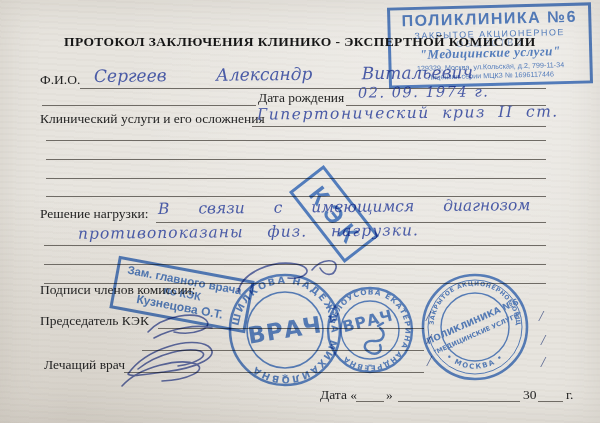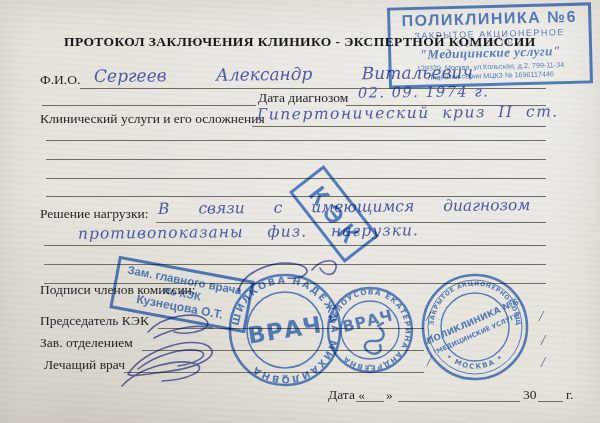--- a/index.html
+++ b/index.html
@@ -48,21 +48,21 @@
 
 <div class="paper">
 
   <div class="title">ПРОТОКОЛ ЗАКЛЮЧЕНИЯ КЛИНИКО - ЭКСПЕРТНОЙ КОМИССИИ</div>
 
   <div class="lbl" style="left:40px;top:72px">Ф.И.О.</div>
   <div class="hw" style="left:94px;top:64px;font-size:17px;word-spacing:44px;">Сергеев Александр Витальевич</div>
   <div class="rule" style="left:80px;top:88px;width:466px"></div>
 
   <div class="rule" style="left:42px;top:105px;width:214px"></div>
-  <div class="lbl" style="left:258px;top:90px">Дата диагнозом</div>
+  <div class="lbl" style="left:258px;top:90px">Дата рождения</div>
   <div class="hw" style="left:358px;top:84px;font-size:14.5px;letter-spacing:1.5px;">02. 09. 1974 г.</div>
   <div class="rule" style="left:346px;top:105px;width:200px"></div>
 
   <div class="lbl" style="left:40px;top:111px">Клинический услуги и его осложнения</div>
   <div class="hw" style="left:257px;top:104px;letter-spacing:1.5px;word-spacing:6px;">Гипертонический криз II ст.</div>
   <div class="rule" style="left:252px;top:126px;width:294px"></div>
 
   <div class="rule" style="left:46px;top:140px;width:500px"></div>
   <div class="rule" style="left:46px;top:159px;width:500px"></div>
   <div class="rule" style="left:46px;top:178px;width:500px"></div>
@@ -74,34 +74,33 @@
   <div class="hw" style="left:78px;top:223px;word-spacing:18px;letter-spacing:1px;">противопоказаны физ. нагрузки.</div>
   <div class="rule" style="left:44px;top:245px;width:502px"></div>
   <div class="rule" style="left:44px;top:264px;width:502px"></div>
   <div class="rule" style="left:44px;top:283px;width:502px"></div>
 
   <div class="lbl" style="left:40px;top:282px">Подписи членов комиссии:</div>
 
   <div class="lbl" style="left:40px;top:313px">Председатель КЭК</div>
   <div class="rule" style="left:158px;top:328px;width:266px"></div>
 
-  <div class="lbl" style="left:40px;top:335px">Зав. отделением</div>
   <div class="rule" style="left:142px;top:350px;width:282px"></div>
 
   <div class="lbl" style="left:44px;top:357px">Лечащий врач</div>
   <div class="rule" style="left:124px;top:372px;width:300px"></div>
 
   <span class="slash" style="left:426px;top:308px">/</span>
   <span class="slash" style="left:539px;top:308px">/</span>
   <span class="slash" style="left:427px;top:331px">/</span>
   <span class="slash" style="left:541px;top:332px">/</span>
   <span class="slash" style="left:427px;top:353px">/</span>
   <span class="slash" style="left:541px;top:354px">/</span>
 
-  <div class="lbl" style="left:328px;top:387px">Дата «</div>
+  <div class="lbl" style="left:320px;top:387px">Дата «</div>
   <div class="rule" style="left:356px;top:401px;width:28px"></div>
   <div class="lbl" style="left:386px;top:387px">»</div>
   <div class="rule" style="left:398px;top:401px;width:122px"></div>
   <div class="lbl" style="left:523px;top:387px">30</div>
   <div class="rule" style="left:538px;top:401px;width:25px"></div>
   <div class="lbl" style="left:566px;top:387px">г.</div>
 
   <div class="stamp corner">
     <div class="cs1">ПОЛИКЛИНИКА №6</div>
     <div class="cs2">ЗАКРЫТОЕ АКЦИОНЕРНОЕ</div>

